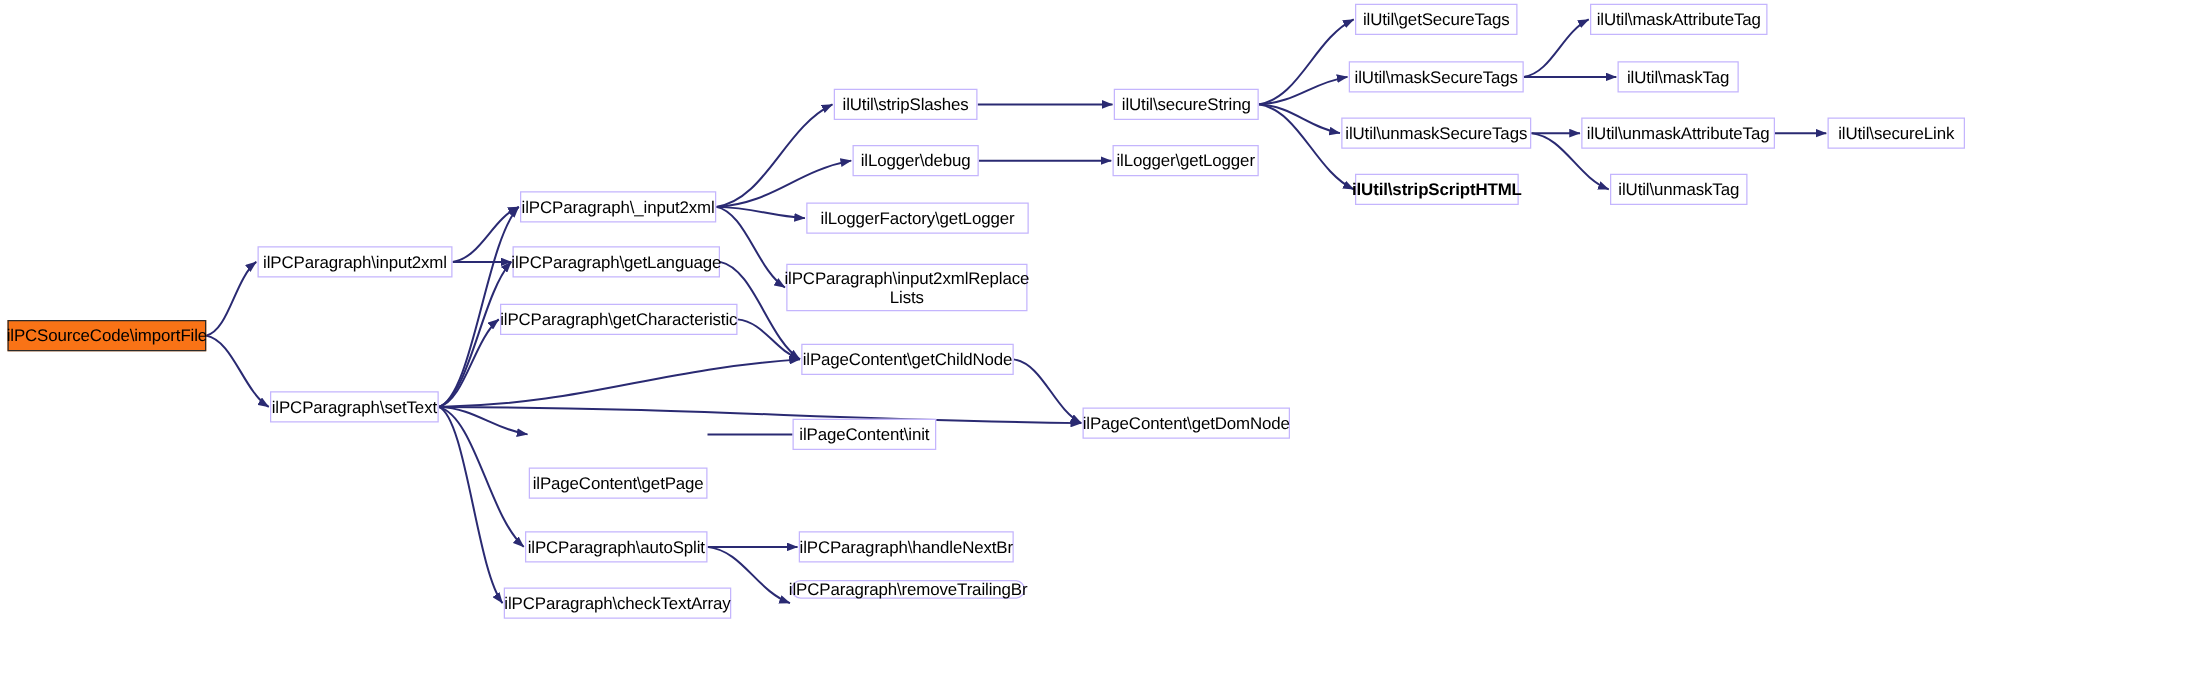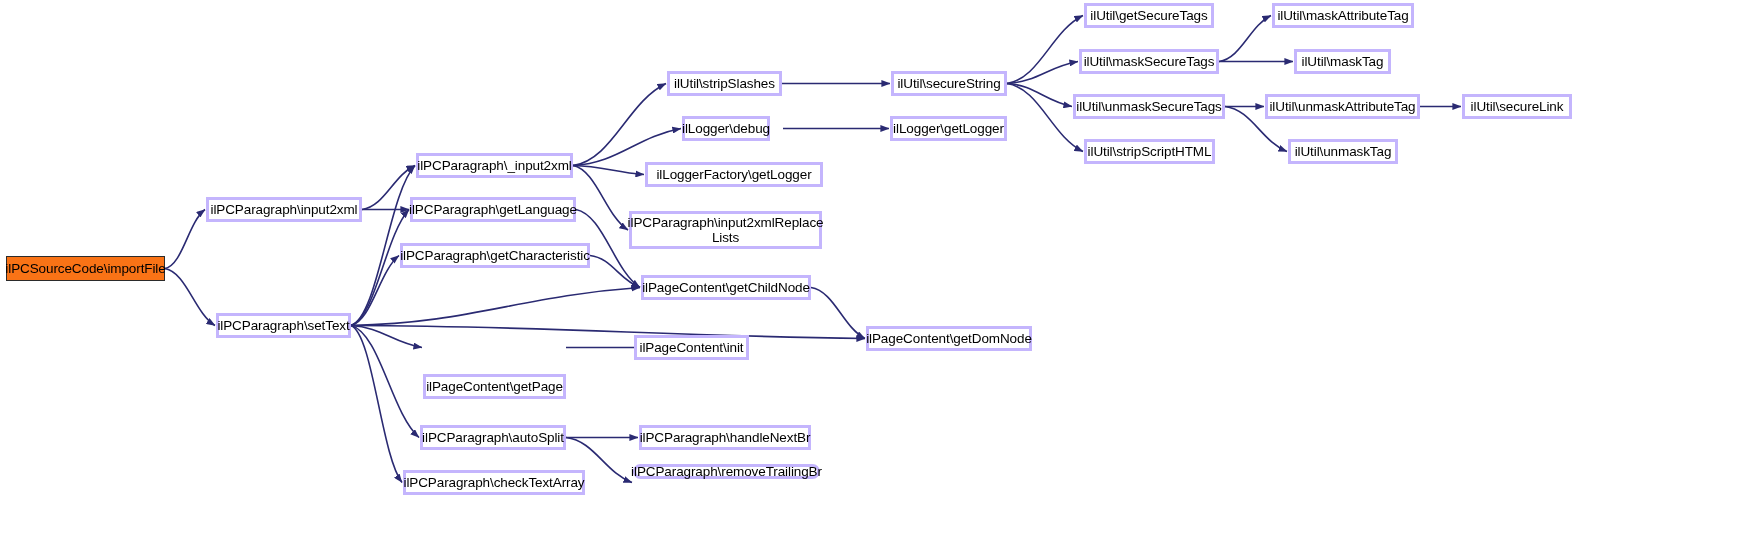--- a/index.html
+++ b/index.html
@@ -19,21 +19,21 @@
     position: absolute;
     left: 0;
     top: 0;
     width: 1755px;
     height: 560px;
     pointer-events: none;
   }
   .node {
     position: absolute;
     box-sizing: border-box;
-    border: 3px solid #c4b5fd;
+    border: 1px solid #c4b5fd;
     background: #ffffff;
     color: #000000;
     font-size: 13.5px;
     line-height: 15px;
     display: flex;
     align-items: center;
     justify-content: center;
     text-align: center;
     white-space: pre;
     letter-spacing: -0.1px;
@@ -97,34 +97,34 @@
       <div class="node root" style="left: 6px; top: 256px; width: 159px; height: 25px;"><span class="node-label">ilPCSourceCode\importFile</span></div>
       <div class="node" style="left: 206px; top: 197px; width: 156px; height: 25px;"><span class="node-label">ilPCParagraph\input2xml</span></div>
       <div class="node" style="left: 216px; top: 313px; width: 135px; height: 25px;"><span class="node-label">ilPCParagraph\setText</span></div>
       <div class="node" style="left: 416px; top: 153px; width: 157px; height: 25px;"><span class="node-label">ilPCParagraph\_input2xml</span></div>
       <div class="node" style="left: 410px; top: 197px; width: 166px; height: 25px;"><span class="node-label">ilPCParagraph\getLanguage</span></div>
       <div class="node" style="left: 400px; top: 243px; width: 190px; height: 25px;"><span class="node-label">ilPCParagraph\getCharacteristic</span></div>
       <div class="node" style="left: 423px; top: 335px; width: 143px; height: 25px; margin-top: 39px;"><span class="node-label">ilPageContent\getPage</span></div>
       <div class="node" style="left: 420px; top: 425px; width: 146px; height: 25px;"><span class="node-label">ilPCParagraph\autoSplit</span></div>
       <div class="node" style="left: 403px; top: 470px; width: 182px; height: 25px;"><span class="node-label">ilPCParagraph\checkTextArray</span></div>
       <div class="node" style="left: 667px; top: 71px; width: 115px; height: 25px;"><span class="node-label">ilUtil\stripSlashes</span></div>
-      <div class="node" style="left: 682px; top: 116px; width: 88px; height: 25px;"><span class="node-label">ilLogger\debug</span></div>
+      <div class="node" style="left: 682px; top: 116px; width: 101px; height: 25px;"><span class="node-label">ilLogger\debug</span></div>
       <div class="node" style="left: 645px; top: 162px; width: 178px; height: 25px;"><span class="node-label">ilLoggerFactory\getLogger</span></div>
       <div class="node" style="left: 629px; top: 211px; width: 193px; height: 38px;"><span class="node-label">ilPCParagraph\input2xmlReplace
 Lists</span></div>
       <div class="node" style="left: 641px; top: 275px; width: 170px; height: 25px;"><span class="node-label">ilPageContent\getChildNode</span></div>
       <div class="node" style="left: 634px; top: 335px; width: 115px; height: 25px;"><span class="node-label">ilPageContent\init</span></div>
       <div class="node" style="left: 639px; top: 425px; width: 172px; height: 25px;"><span class="node-label">ilPCParagraph\handleNextBr</span></div>
       <div class="node" style="left: 633px; top: 464px; width: 187px; height: 15px; border-radius: 10px;"><span class="node-label">ilPCParagraph\removeTrailingBr</span></div>
       <div class="node" style="left: 891px; top: 71px; width: 116px; height: 25px;"><span class="node-label">ilUtil\secureString</span></div>
       <div class="node" style="left: 890px; top: 116px; width: 117px; height: 25px;"><span class="node-label">ilLogger\getLogger</span></div>
       <div class="node" style="left: 866px; top: 326px; width: 166px; height: 25px;"><span class="node-label">ilPageContent\getDomNode</span></div>
       <div class="node" style="left: 1084px; top: 3px; width: 130px; height: 25px;"><span class="node-label">ilUtil\getSecureTags</span></div>
       <div class="node" style="left: 1079px; top: 49px; width: 140px; height: 25px;"><span class="node-label">ilUtil\maskSecureTags</span></div>
       <div class="node" style="left: 1073px; top: 94px; width: 152px; height: 25px;"><span class="node-label">ilUtil\unmaskSecureTags</span></div>
-      <div class="node" style="left: 1084px; top: 139px; width: 131px; height: 25px;"><span class="node-label">ilUtil\stripScriptHTML</span></div>
+      <div class="node" style="left: 1084px; top: 139px; width: 131px; height: 25px; font-weight: bold;"><span class="node-label">ilUtil\stripScriptHTML</span></div>
       <div class="node" style="left: 1272px; top: 3px; width: 142px; height: 25px;"><span class="node-label">ilUtil\maskAttributeTag</span></div>
       <div class="node" style="left: 1294px; top: 49px; width: 97px; height: 25px;"><span class="node-label">ilUtil\maskTag</span></div>
       <div class="node" style="left: 1265px; top: 94px; width: 155px; height: 25px;"><span class="node-label">ilUtil\unmaskAttributeTag</span></div>
       <div class="node" style="left: 1288px; top: 139px; width: 110px; height: 25px;"><span class="node-label">ilUtil\unmaskTag</span></div>
       <div class="node" style="left: 1462px; top: 94px; width: 110px; height: 25px;"><span class="node-label">ilUtil\secureLink</span></div>
     </div>
 </div>
 
 </body></html>

